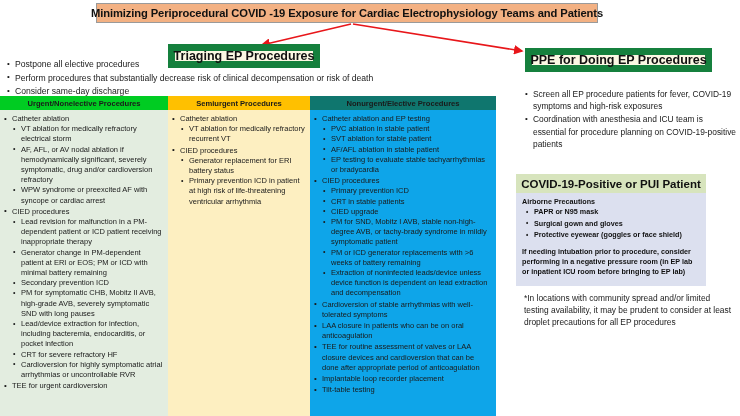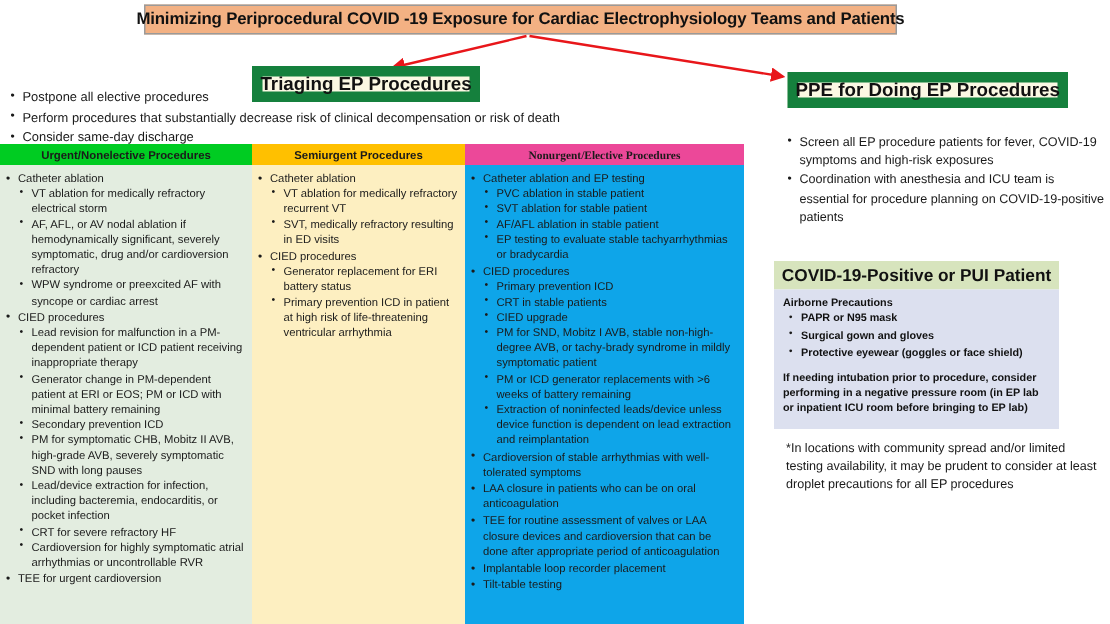--- a/index.html
+++ b/index.html
@@ -168,21 +168,21 @@
 
   #col-urgent { width: 168px; }
   #col-urgent .col-head { background: #00CC22; }
   #col-urgent .col-body { background: #E3EDE0; }
 
   #col-semi { width: 142px; }
   #col-semi .col-head { background: #FFC000; }
   #col-semi .col-body { background: #FDEFC1; }
 
   #col-nonurgent { width: 186px; }
-  #col-nonurgent .col-head { background: #ec4899; font-family: Liberation Serif, serif; }
+  #col-nonurgent .col-head { background: #0f766e; }
   #col-nonurgent .col-body { background: #0ea5e9; }
 
   
   #ppe-bullets {
     position: absolute;
     left: 524px;
     top: 88px;
     width: 212px;
   }
   #ppe-bullets li {
@@ -312,21 +312,20 @@
   </div>
 
   <div class="col" id="col-semi">
     <div class="col-head">
       <span class="txt">Semiurgent Procedures</span>
     </div>
     <div class="col-body">
       <ul class="bul">
           <li>Catheter ablation<ul class="sub">
               <li>VT ablation for medically refractory recurrent VT</li>
-              <li>SVT, medically refractory resulting in ED visits</li>
             </ul></li>
           <li>CIED procedures<ul class="sub">
               <li>Generator replacement for ERI battery status</li>
               <li>Primary prevention ICD in patient at high risk of life-threatening ventricular arrhythmia</li>
             </ul></li>
         </ul>
     </div>
   </div>
 
   <div class="col" id="col-nonurgent">
@@ -340,21 +339,21 @@
               <li>SVT ablation for stable patient</li>
               <li>AF/AFL ablation in stable patient</li>
               <li>EP testing to evaluate stable tachyarrhythmias or bradycardia</li>
             </ul></li>
           <li>CIED procedures<ul class="sub">
               <li>Primary prevention ICD</li>
               <li>CRT in stable patients</li>
               <li>CIED upgrade</li>
               <li>PM for SND, Mobitz I AVB, stable non-high-degree AVB, or tachy-brady syndrome in mildly symptomatic patient</li>
               <li>PM or ICD generator replacements with &gt;6 weeks of battery remaining</li>
-              <li>Extraction of noninfected leads/device unless device function is dependent on lead extraction and reimplantation</li>
+              <li>Extraction of noninfected leads/device unless device function is dependent on lead extraction and decompensation</li>
             </ul></li>
           <li>Cardioversion of stable arrhythmias with well-tolerated symptoms</li>
           <li>LAA closure in patients who can be on oral anticoagulation</li>
           <li>TEE for routine assessment of valves or LAA closure devices and cardioversion that can be done after appropriate period of anticoagulation</li>
           <li>Implantable loop recorder placement</li>
           <li>Tilt-table testing</li>
         </ul>
     </div>
   </div>
 </div>

